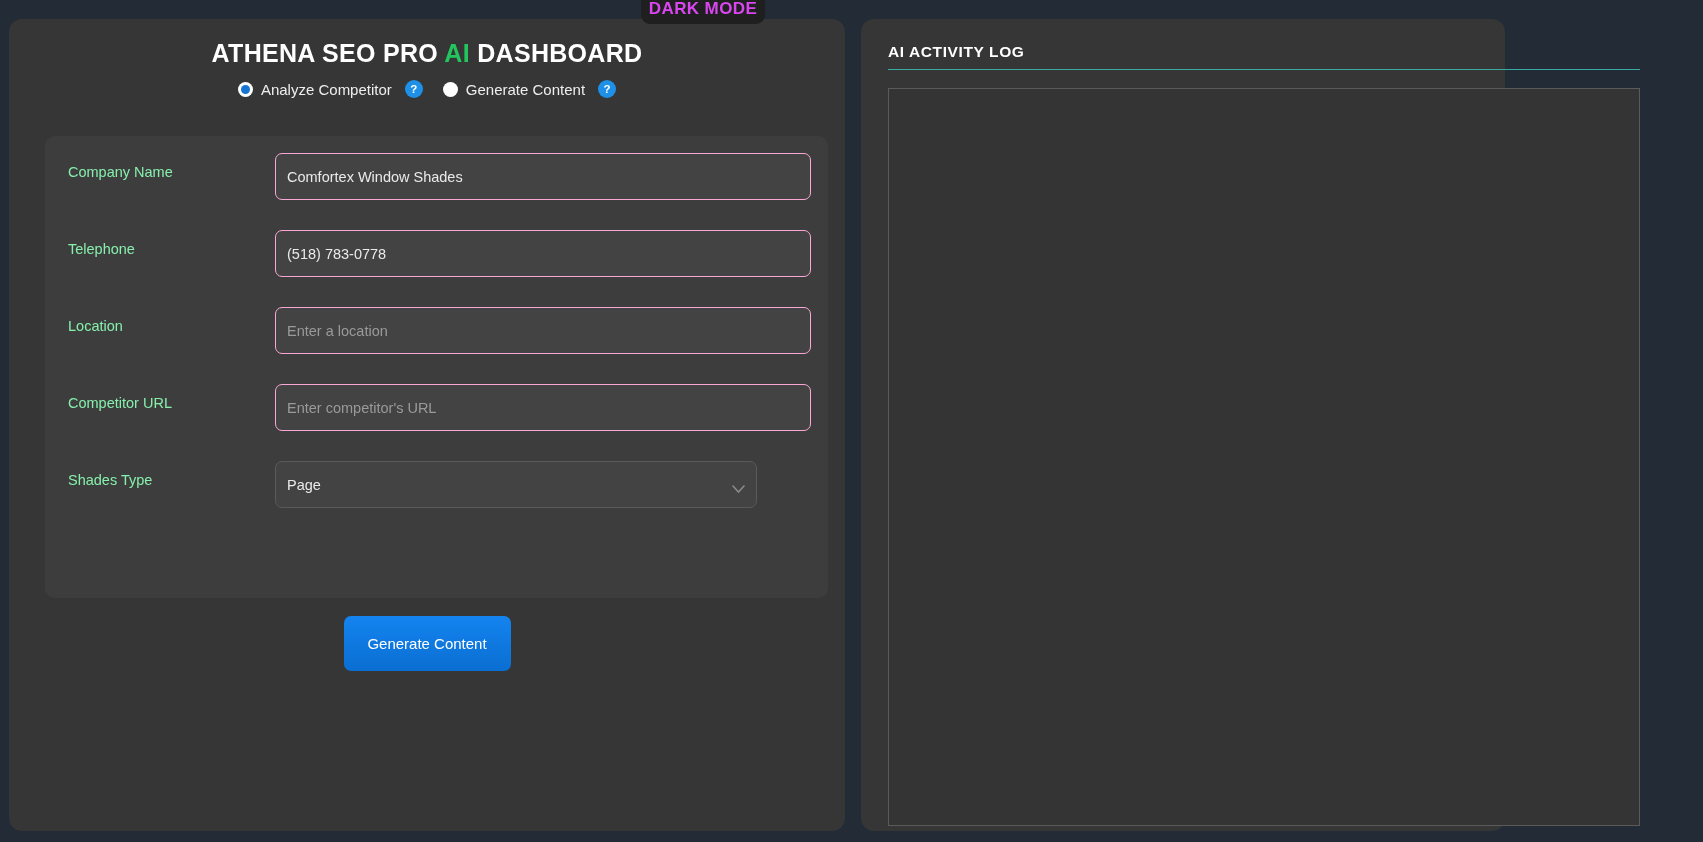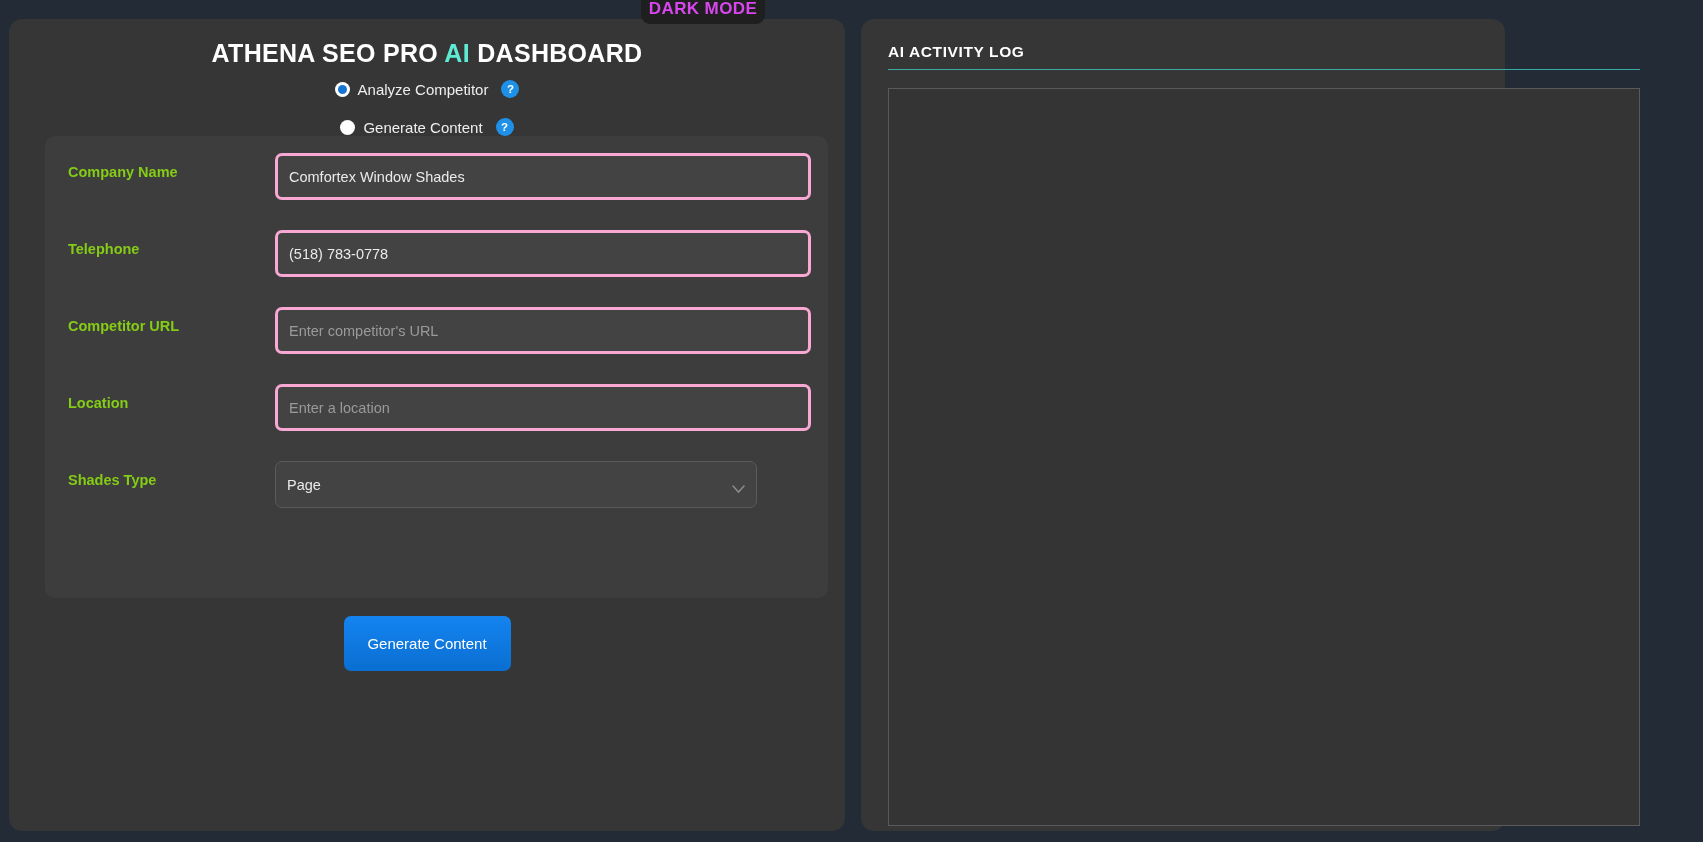--- a/index.html
+++ b/index.html
@@ -61,30 +61,29 @@
 
   
   .dash-title {
     margin-top: 20px;
     text-align: center;
     font-size: 25px;
     font-weight: bold;
     letter-spacing: 0.3px;
     color: #ffffff;
   }
-  .dash-title .ai-accent { color: #5eead4; }
+  .dash-title .ai-accent { color: #22c55e; }
 
   
   .mode-row {
     margin-top: 12px;
     display: flex;
     align-items: center;
     justify-content: center;
     gap: 20px;
-    flex-direction: column;
   }
   .mode-opt {
     display: flex;
     align-items: center;
     gap: 8px;
   }
   .radio {
     width: 15px;
     height: 15px;
     border-radius: 50%;
@@ -135,32 +134,32 @@
     display: flex;
     align-items: flex-start;
     height: 77px;
   }
 
   .field-label {
     width: 218px;
     padding-left: 11px;
     padding-top: 14px;
     font-size: 14.5px;
-    font-weight: bold;
-    color: #84cc16;
+    font-weight: normal;
+    color: #86efac;
     flex: none;
   }
 
   .field-control { flex: 1; padding-top: 3px; }
 
   .text-input {
     width: 536px;
     height: 47px;
     background: #434343;
-    border: 3px solid #f9a8d4;
+    border: 1px solid #f9a8d4;
     border-radius: 7px;
     color: #eaeaea;
     font-family: "Liberation Sans", sans-serif;
     font-size: 14.5px;
     padding: 0 11px;
     outline: none;
   }
   .text-input::placeholder { color: #9a9a9a; }
 
   .select-wrap {
@@ -280,30 +279,30 @@
 
     <div class="field-row">
       <div class="field-label">Telephone</div>
       <div class="field-control">
         <input class="text-input" type="text" value="(518) 783-0778" style="">
       </div>
     </div>
 
 
     <div class="field-row">
+      <div class="field-label">Location</div>
+      <div class="field-control">
+        <input class="text-input" type="text" placeholder="Enter a location" style="">
+      </div>
+    </div>
+
+    <div class="field-row">
       <div class="field-label">Competitor URL</div>
       <div class="field-control">
         <input class="text-input" type="text" placeholder="Enter competitor's URL" style="">
-      </div>
-    </div>
-
-    <div class="field-row">
-      <div class="field-label">Location</div>
-      <div class="field-control">
-        <input class="text-input" type="text" placeholder="Enter a location" style="">
       </div>
     </div>
 
     <div class="field-row">
       <div class="field-label">Shades Type</div>
       <div class="field-control">
         <div class="select-wrap">
           <select class="select-box">
             <option>Page</option>
           </select>

